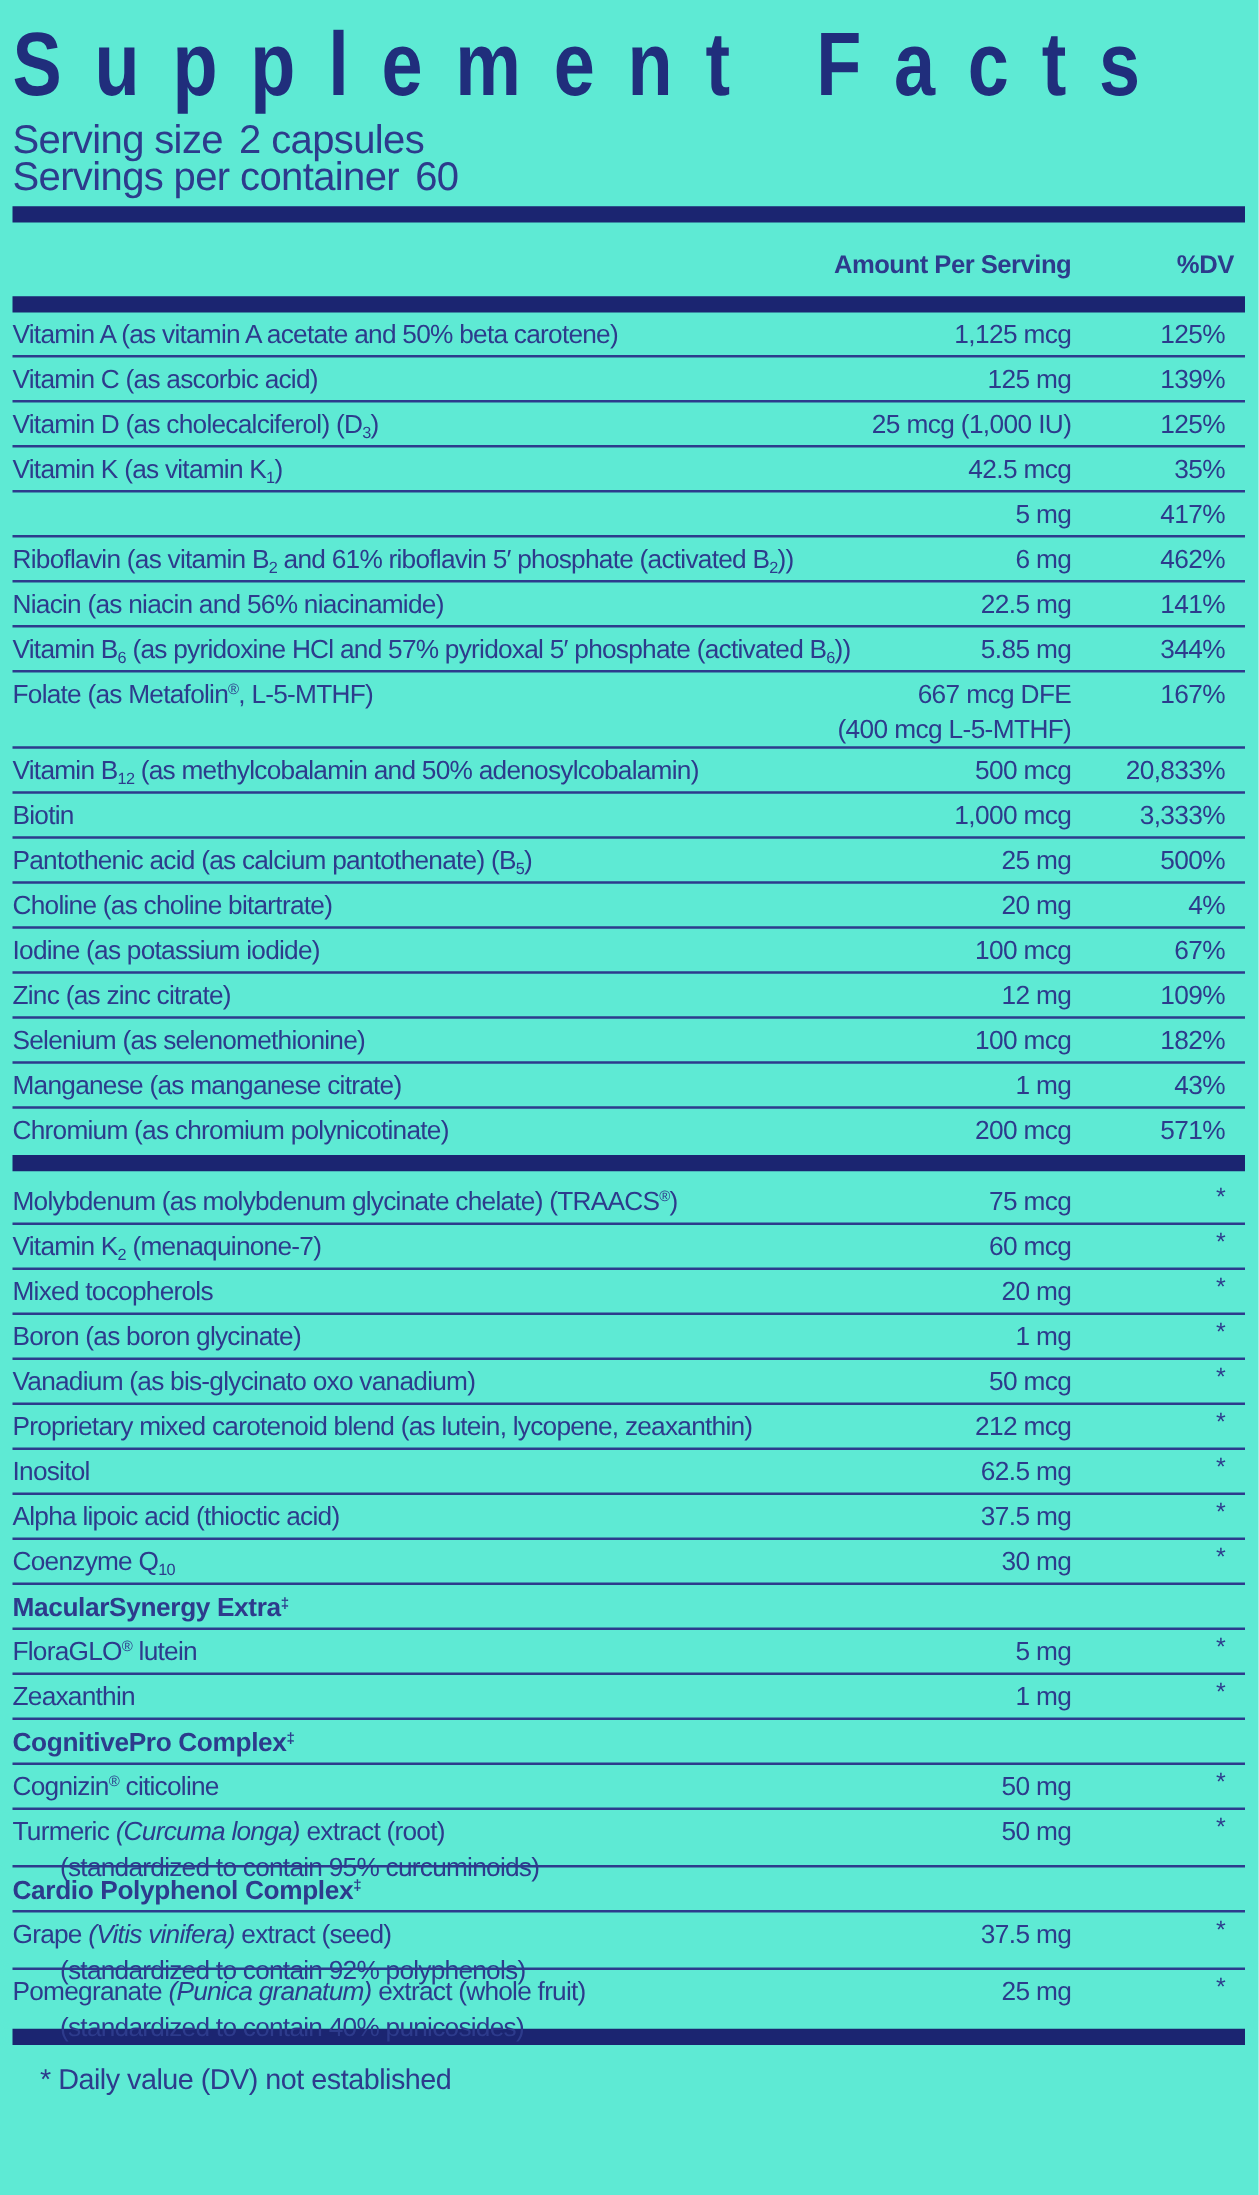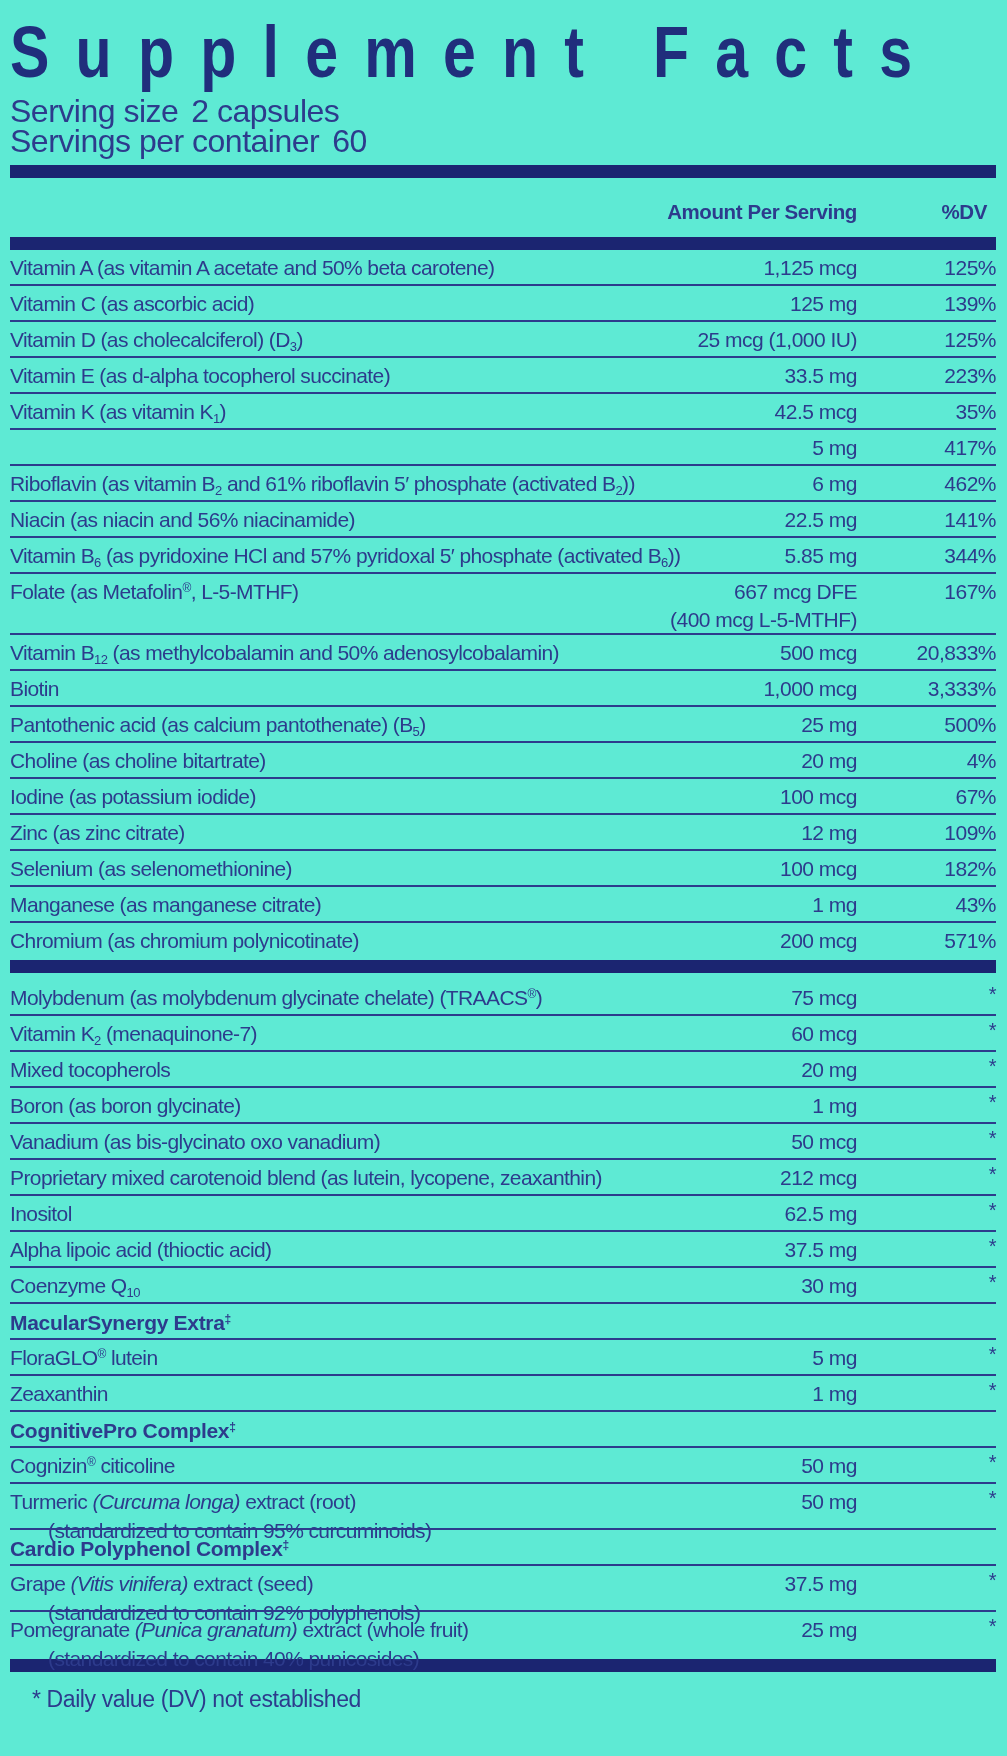--- a/index.html
+++ b/index.html
@@ -67,21 +67,21 @@
   .row.section .name { font-weight:bold; font-size:21px; letter-spacing:-0.3px; padding-top:7px; }
 
   .row .amt {
     position:absolute; top:6px; right:139px;
     font-size:21px; letter-spacing:-0.5px;
     text-align:right; white-space:nowrap;
   }
   .row .amt .amt2 { text-align:right; margin-top:4px; }
 
   .row .dv {
-    position:absolute; top:6px; right:0;
+    position:absolute; top:6px; right:16px;
     font-size:21px; letter-spacing:-0.5px;
   }
   .row .dv.star { top:3px; font-size:20px; }
 
   .footnote {
     margin:14px 0 0 22px;
     font-size:23px; letter-spacing:-0.4px;
   }
 </style>
 </head>
@@ -119,25 +119,20 @@
         <div class="name">Vitamin C (as ascorbic acid)</div>
         <div class="amt">125 mg</div>
         <div class="dv">139%</div>
       </div>
       <div class="row">
         <div class="name">Vitamin D (as cholecalciferol) (D<sub>3</sub>)</div>
         <div class="amt">25 mcg (1,000 IU)</div>
         <div class="dv">125%</div>
       </div>
       <div class="row">
-        <div class="name">Vitamin E (as d-alpha tocopherol succinate)</div>
-        <div class="amt">33.5 mg</div>
-        <div class="dv">223%</div>
-      </div>
-      <div class="row">
         <div class="name">Vitamin K (as vitamin K<sub>1</sub>)</div>
         <div class="amt">42.5 mcg</div>
         <div class="dv">35%</div>
       </div>
       <div class="row">
         <div class="amt">5 mg</div>
         <div class="dv">417%</div>
       </div>
       <div class="row">
         <div class="name">Riboflavin (as vitamin B<sub>2</sub> and 61% riboflavin 5′ phosphate (activated B<sub>2</sub>))</div>

